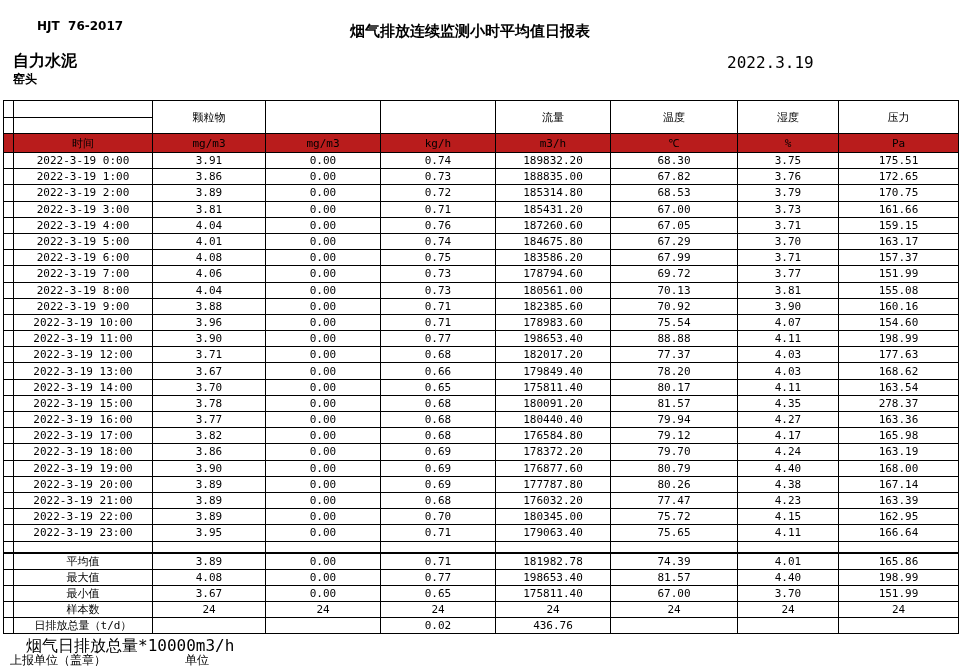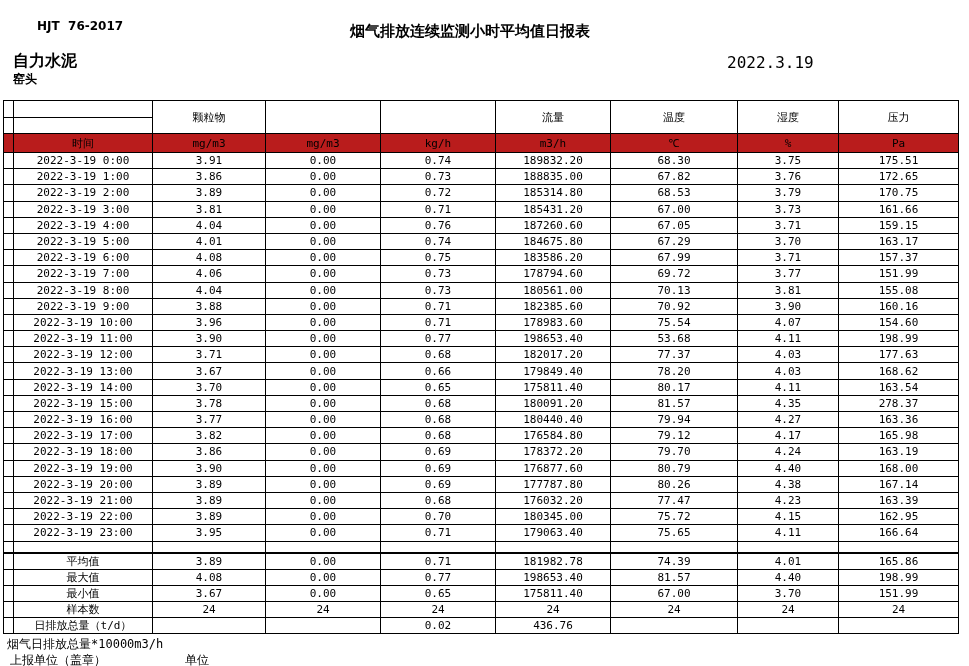--- a/index.html
+++ b/index.html
@@ -15,21 +15,21 @@
   table.report { position: absolute; left: 3px; top: 100px; border-collapse: collapse; table-layout: fixed; width: 955px; }
   table.report td { border: 1px solid #000; font-size: 11px; text-align: center; vertical-align: middle; padding: 0; overflow: hidden; white-space: nowrap; line-height: 1; }
   tr.hr1 td { height: 17px; }
   tr.hr2 td { height: 16px; }
   tr.hr-green td { height: 19px; background: #b91c1c; }
   tbody.hours tr td { height: 16.2px; }
   tr.spacer td { height: 12px; border-bottom: 2px solid #000; }
   tbody.summary tr td { height: 16px; }
   td.group-cell { font-size: 12px; margin-top: 24px; }
 
-  .footer-note { position: absolute; left: 7px; top: 636px; font-size: 12px; }
+  .footer-note { position: absolute; left: 26px; top: 636px; font-size: 16px; }
   .footer-line2 { position: absolute; left: 10px; top: 652px; font-size: 12px; }
   .footer-unit { position: absolute; left: 185px; top: 652px; font-size: 12px; }
 </style>
 </head>
 <body>
 
 <div class="doc-code">HJT  76-2017</div>
 <div class="title">烟气排放连续监测小时平均值日报表</div>
 <div class="company">自力水泥</div>
 <div class="date">2022.3.19</div>
@@ -197,21 +197,21 @@
         <td>4.07</td>
         <td>154.60</td>
       </tr>
       <tr>
         <td></td>
         <td>2022-3-19 11:00</td>
         <td>3.90</td>
         <td>0.00</td>
         <td>0.77</td>
         <td>198653.40</td>
-        <td>53.68</td>
+        <td>88.88</td>
         <td>4.11</td>
         <td>198.99</td>
       </tr>
       <tr>
         <td></td>
         <td>2022-3-19 12:00</td>
         <td>3.71</td>
         <td>0.00</td>
         <td>0.68</td>
         <td>182017.20</td>

